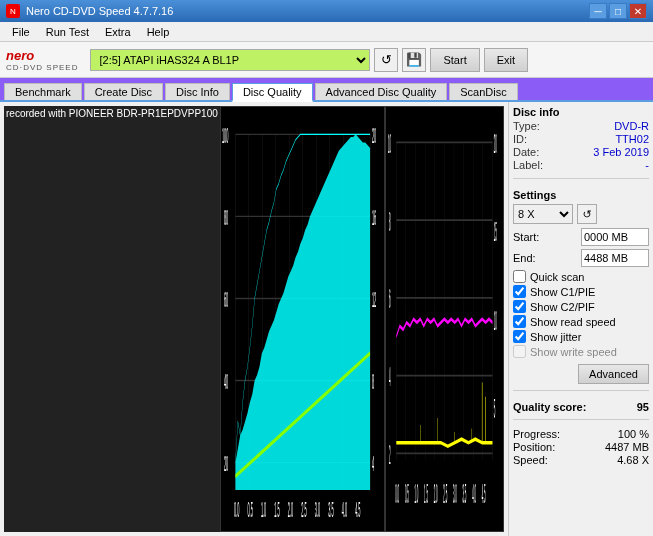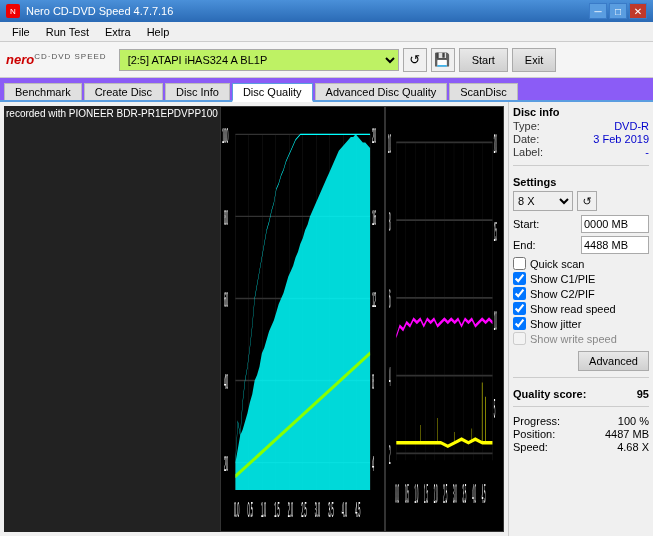--- a/index.html
+++ b/index.html
@@ -95,21 +95,21 @@
 </div>
 
 <div class="menu-bar">
   <div class="menu-item">File</div>
   <div class="menu-item">Run Test</div>
   <div class="menu-item">Extra</div>
   <div class="menu-item">Help</div>
 </div>
 
 <div class="toolbar">
-  <div style="display:flex;flex-direction:row;margin-right:8px;">
+  <div style="display:flex;flex-direction:column;margin-right:8px;">
     <div style="color:#c00;font-weight:bold;font-size:13px;font-style:italic;">nero</div>
     <div style="font-size:8px;color:#555;letter-spacing:1px;">CD·DVD SPEED</div>
   </div>
   <select class="drive-select">
     <option>[2:5]  ATAPI iHAS324  A BL1P</option>
   </select>
   <div class="toolbar-icon-btn" title="Refresh">↺</div>
   <div class="toolbar-icon-btn" title="Save">💾</div>
   <button class="start-btn">Start</button>
   <button class="exit-btn">Exit</button>
@@ -243,20 +243,24 @@
 
   <div class="right-panel">
 
     <div class="panel-section">
       <div class="panel-title">Disc info</div>
       <div class="panel-row">
         <span class="panel-row-label">Type:</span>
         <span class="panel-row-value">DVD-R</span>
       </div>
       <div class="panel-row">
+        <span class="panel-row-label">ID:</span>
+        <span class="panel-row-value">TTH02</span>
+      </div>
+      <div class="panel-row">
         <span class="panel-row-label">Date:</span>
         <span class="panel-row-value" style="color:#00c;">3 Feb 2019</span>
       </div>
       <div class="panel-row">
         <span class="panel-row-label">Label:</span>
         <span class="panel-row-value">-</span>
       </div>
     </div>
 
     <div class="divider"></div>

